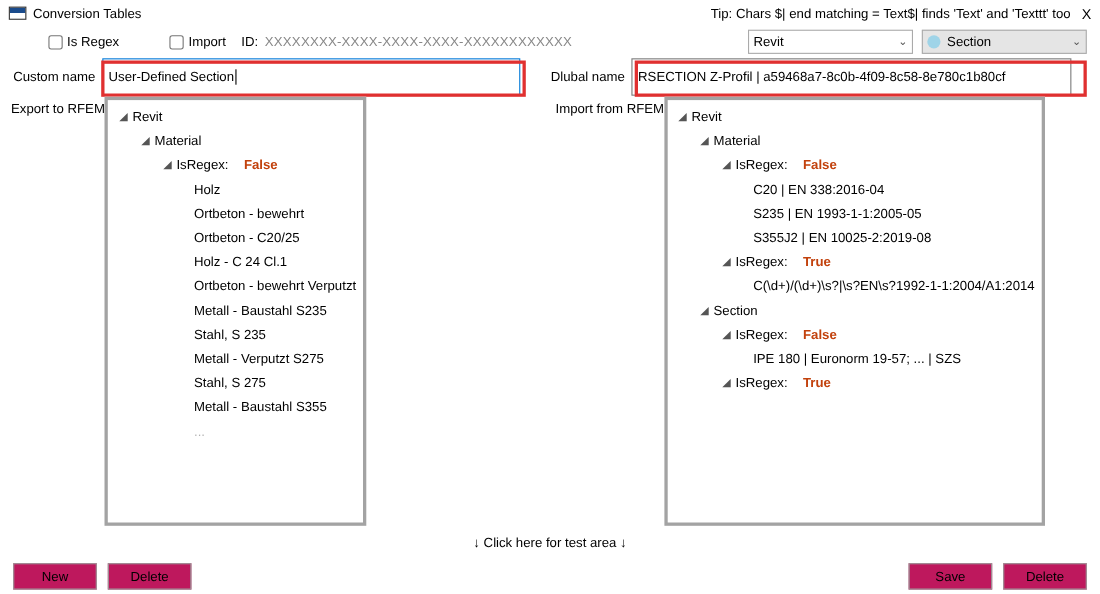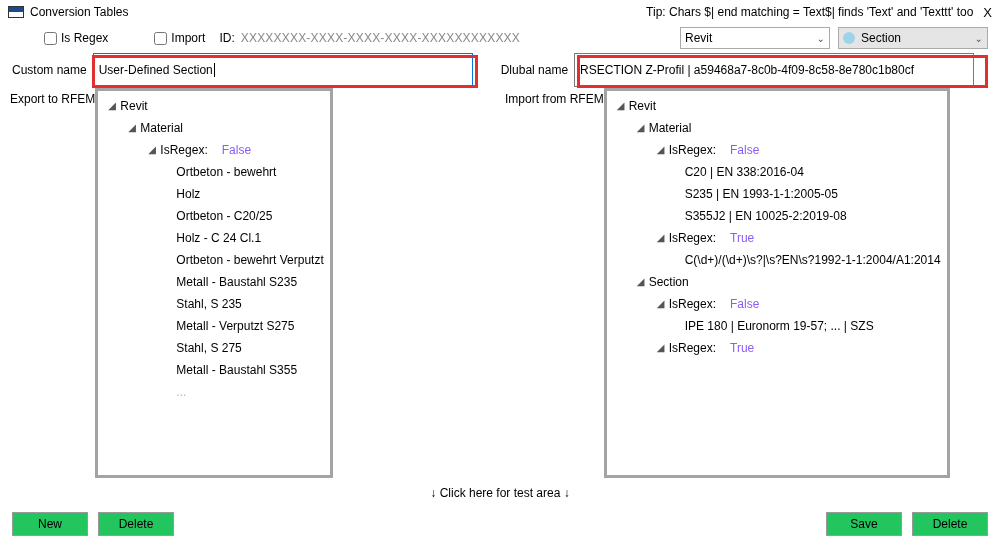--- a/index.html
+++ b/index.html
@@ -31,24 +31,24 @@
     .tree-wrap::-webkit-scrollbar-track { background:#f0f0f0; }
     .tree-wrap::-webkit-scrollbar-thumb { background:#c0c0c0; border:1px solid #a0a0a0; }
     .tree { padding: 4px 6px; }
     .node { padding: 4px 0; white-space: nowrap; }
     .exp { display:inline-block; width:10px; color:#555; font-size:10px; margin-right:2px; transform:translateY(-1px); }
     .d0 { padding-left: 4px; }
     .d1 { padding-left: 24px; }
     .d2 { padding-left: 44px; }
     .d3 { padding-left: 72px; }
     .lbl-key { display:inline-block; }
-    .lbl-val { color:#8b5cf6; margin-left: 14px; }
+    .lbl-val { color:#c2410c; margin-left: 14px; font-weight: bold; }
     .test-area { text-align: center; padding: 8px 0; }
     .footer { display:flex; padding: 4px 12px 0 12px; align-items:center; }
-    .btn { border: 1px solid #999; background: #22c55e; height: 24px; min-width: 76px; padding: 0 10px; text-align:center; display:inline-flex; align-items:center; justify-content:center; cursor:pointer; }
+    .btn { border: 1px solid #999; background: #be185d; height: 24px; min-width: 76px; padding: 0 10px; text-align:center; display:inline-flex; align-items:center; justify-content:center; cursor:pointer; }
     .btn + .btn { margin-left: 10px; }
     .footer .right { margin-left: auto; display:flex; }
     .caret { font-family: inherit; color:#555; font-size:10px; }
     .cursor-caret { border-right:1px solid #000; padding-right:1px; }
   </style>
 </head>
 <body>
 
 <div class="titlebar">
   <span class="icon"></span>
@@ -94,22 +94,22 @@
 <div class="redbox" style="left:577px; top:55px; width:411px; height:33px;"></div>
 
 <div class="panels">
   <div class="panel">
     <div class="panel-title">Export to RFEM</div>
     <div class="tree-wrap">
       <div class="tree">
         <div class="node d0"><span class="exp">◢</span><span>Revit</span></div>
         <div class="node d1"><span class="exp">◢</span><span>Material</span></div>
         <div class="node d2"><span class="exp">◢</span><span class="lbl-key">IsRegex:</span><span class="lbl-val">False</span></div>
+        <div class="node d3"><span>Holz</span></div>
         <div class="node d3"><span>Ortbeton - bewehrt</span></div>
-        <div class="node d3"><span>Holz</span></div>
         <div class="node d3"><span>Ortbeton - C20/25</span></div>
         <div class="node d3"><span>Holz - C 24 Cl.1</span></div>
         <div class="node d3"><span>Ortbeton - bewehrt Verputzt</span></div>
         <div class="node d3"><span>Metall - Baustahl S235</span></div>
         <div class="node d3"><span>Stahl, S 235</span></div>
         <div class="node d3"><span>Metall - Verputzt S275</span></div>
         <div class="node d3"><span>Stahl, S 275</span></div>
         <div class="node d3"><span>Metall - Baustahl S355</span></div>
         <div class="node d3" style="opacity:.3">...</div>
       </div>

